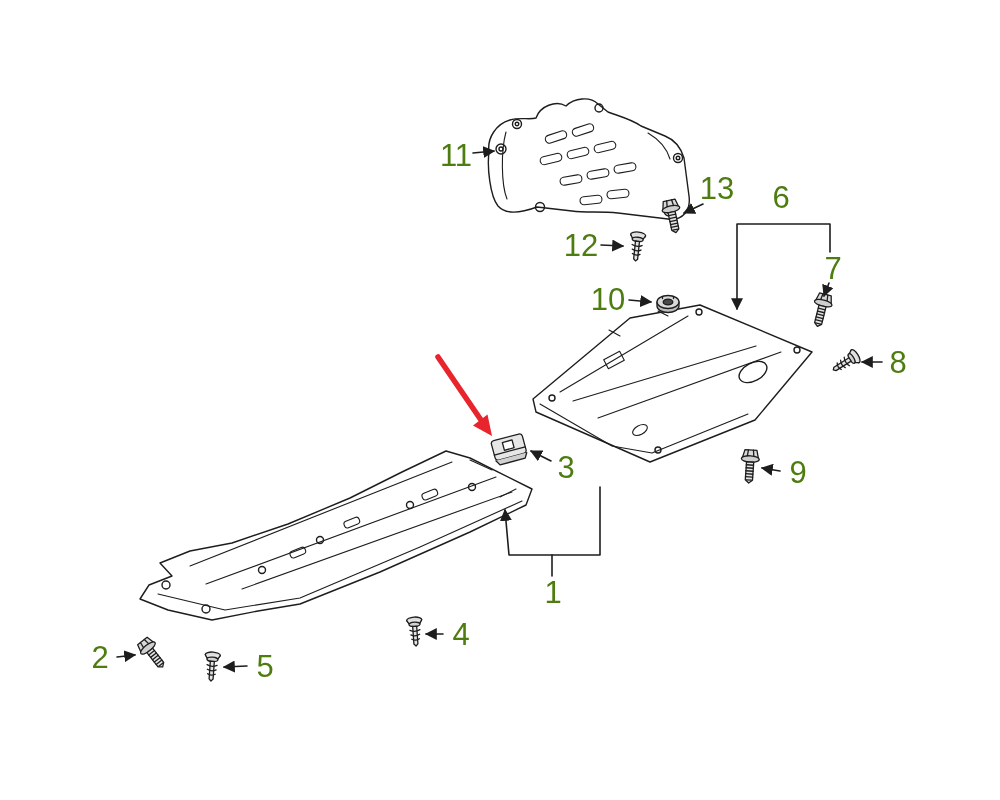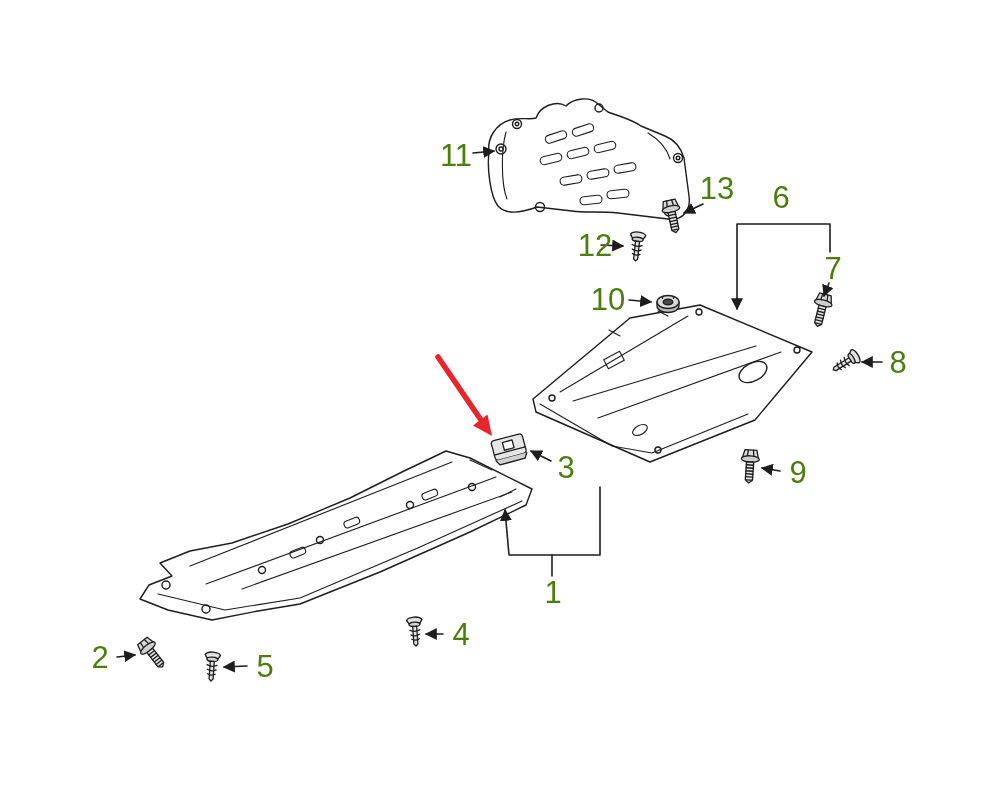--- a/index.html
+++ b/index.html
@@ -184,16 +184,16 @@
   <div class="callout" style="left:100px; top:657px;">2</div>
   <div class="callout" style="left:566px; top:467px;">3</div>
   <div class="callout" style="left:461px; top:634px;">4</div>
   <div class="callout" style="left:265px; top:666px;">5</div>
   <div class="callout" style="left:781px; top:197px;">6</div>
   <div class="callout" style="left:833px; top:268px;">7</div>
   <div class="callout" style="left:898px; top:362px;">8</div>
   <div class="callout" style="left:798px; top:472px;">9</div>
   <div class="callout" style="left:608px; top:299px;text-align:right;">10</div>
   <div class="callout" style="left:456px; top:155px;">11</div>
-  <div class="callout" style="left:595px; top:245px;text-align:center;">12</div>
+  <div class="callout" style="left:581px; top:245px;text-align:center;">12</div>
   <div class="callout" style="left:717px; top:188px;">13</div>
 
 </div>
 
 </body></html>

